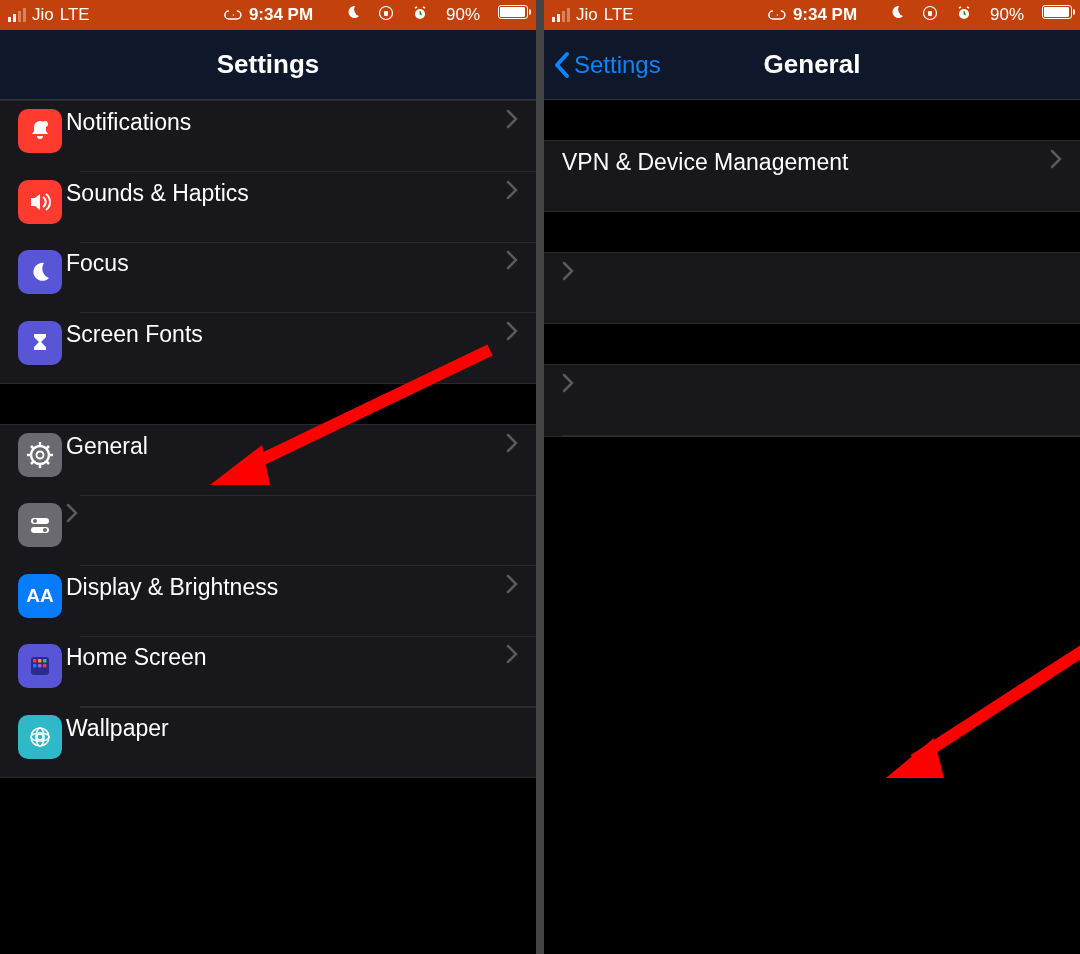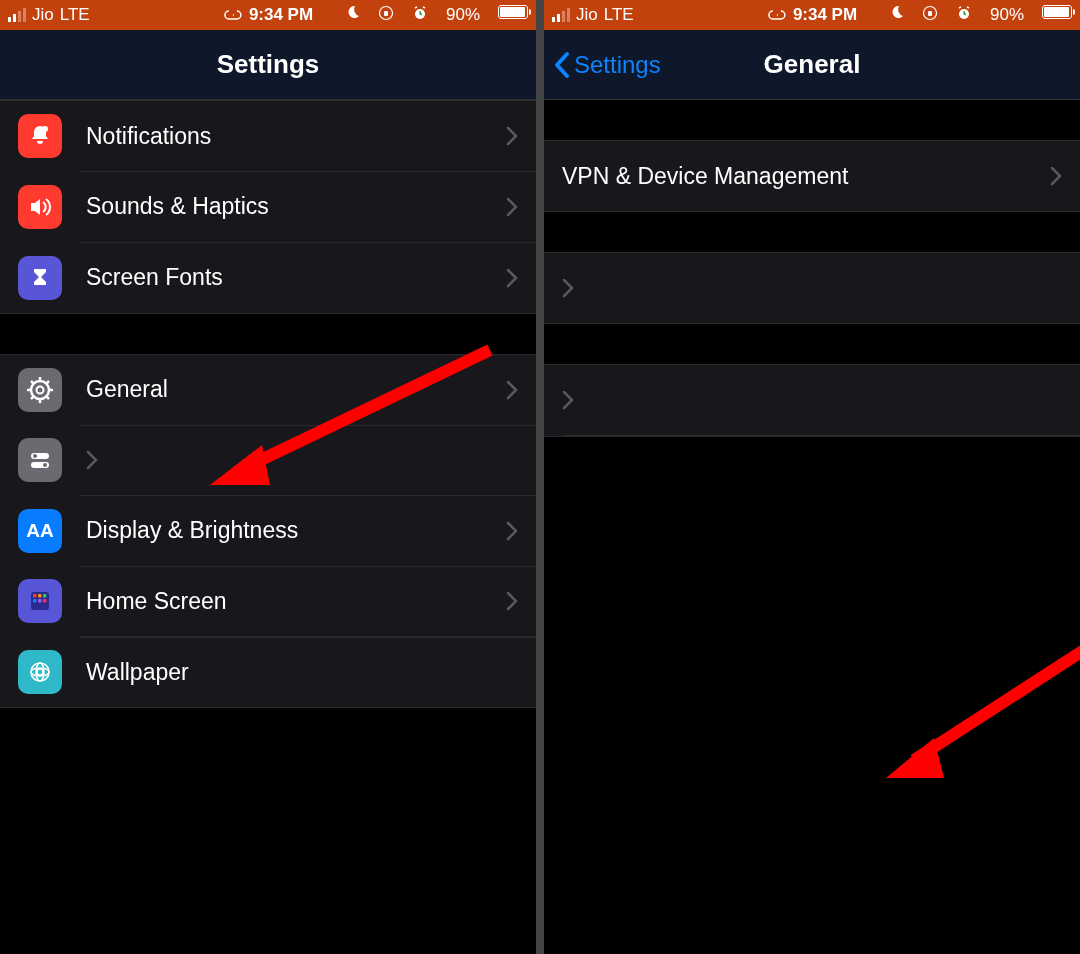--- a/index.html
+++ b/index.html
@@ -16,24 +16,24 @@
   .battery { width: 30px; height: 14px; border: 1.5px solid #fff; border-radius: 3px; position: relative; }
   .battery::after { content: ""; position: absolute; right: -4px; top: 3px; width: 2.5px; height: 6px; background: #fff; border-radius: 0 2px 2px 0; }
   .battery .fill { position: absolute; left: 1px; top: 1px; bottom: 1px; background: #fff; border-radius: 1px; }
   .nav-bar { background: #0f172a; height: 70px; display: flex; align-items: center; justify-content: center; position: relative; border-bottom: 0.5px solid #333; }
   .nav-title { color: #fff; font-size: 26px; font-weight: 700; }
   .back { position: absolute; left: 8px; top: 0; bottom: 0; display: flex; align-items: center; color: #0a84ff; font-size: 24px; gap: 2px; }
   .back svg { width: 20px; height: 30px; }
   .list { background: #000; }
   .group { background: #18171b; border-top: 0.5px solid #2a2a2c; border-bottom: 0.5px solid #2a2a2c; }
   .gap { height: 40px; background: #000; }
-  .row { display: flex; align-items: center; height: 70px; padding: 0 18px; color: #fff; font-size: 23px; }
+  .row { display: flex; align-items: flex-start; height: 70px; padding: 8px 18px; color: #fff; font-size: 23px; }
   .row .label { flex: 1; }
   .row .label.link { color: #0a84ff; }
-  .icon-box { width: 44px; height: 44px; border-radius: 10px; margin-right: 24px; display: flex; align-items: center; justify-content: center; flex-shrink: 0; }
+  .icon-box { width: 44px; height: 44px; border-radius: 10px; margin-right: 4px; display: flex; align-items: center; justify-content: center; flex-shrink: 0; }
   .chev { width: 12px; height: 20px; }
   .sep { height: 0.5px; background: #2a2a2c; margin-left: 80px; }
   .sep-full { height: 0.5px; background: #2a2a2c; margin-left: 18px; }
   .arrow-annot { position: absolute; pointer-events: none; }
   .ic-red   { background: #ff3b30; }
   .ic-red2  { background: #ff3b30; }
   .ic-indigo{ background: #5856d6; }
   .ic-gray  { background: #6a6a70; }
   .ic-blue  { background: #087cff; }
   .ic-teal  { background: #2eb8c8; }
@@ -104,20 +104,31 @@
               <path fill="#fff" d="M4 9h4l5-4v16l-5-4H4z"></path>
               <path fill="none" stroke="#fff" stroke-width="2" d="M16 8a6 6 0 0 1 0 10M19 5a10 10 0 0 1 0 16"></path>
             </svg>
           </span>
         <span class="label">Sounds &amp; Haptics</span>
         <svg class="chev" viewBox="0 0 12 20">
             <path fill="none" stroke="#5a5a5e" stroke-width="2.5" stroke-linecap="round" d="M2 2l8 8-8 8"></path>
           </svg>
       </div>
       <div class="sep"></div>
+      <div class="row">
+        <span class="icon-box ic-indigo">
+            <svg width="26" height="26" viewBox="0 0 26 26">
+              <path fill="#fff" d="M17 4a9 9 0 1 0 5 15A10 10 0 0 1 17 4z"></path>
+            </svg>
+          </span>
+        <span class="label">Focus</span>
+        <svg class="chev" viewBox="0 0 12 20">
+            <path fill="none" stroke="#5a5a5e" stroke-width="2.5" stroke-linecap="round" d="M2 2l8 8-8 8"></path>
+          </svg>
+      </div>
       <div class="sep"></div>
       <div class="row">
         <span class="icon-box ic-indigo">
             <svg width="26" height="26" viewBox="0 0 26 26">
               <path fill="#fff" d="M7 4h12v3l-5 5 5 5v3H7v-3l5-5-5-5z"></path>
             </svg>
           </span>
         <span class="label">Screen Fonts</span>
         <svg class="chev" viewBox="0 0 12 20">
             <path fill="none" stroke="#5a5a5e" stroke-width="2.5" stroke-linecap="round" d="M2 2l8 8-8 8"></path>

